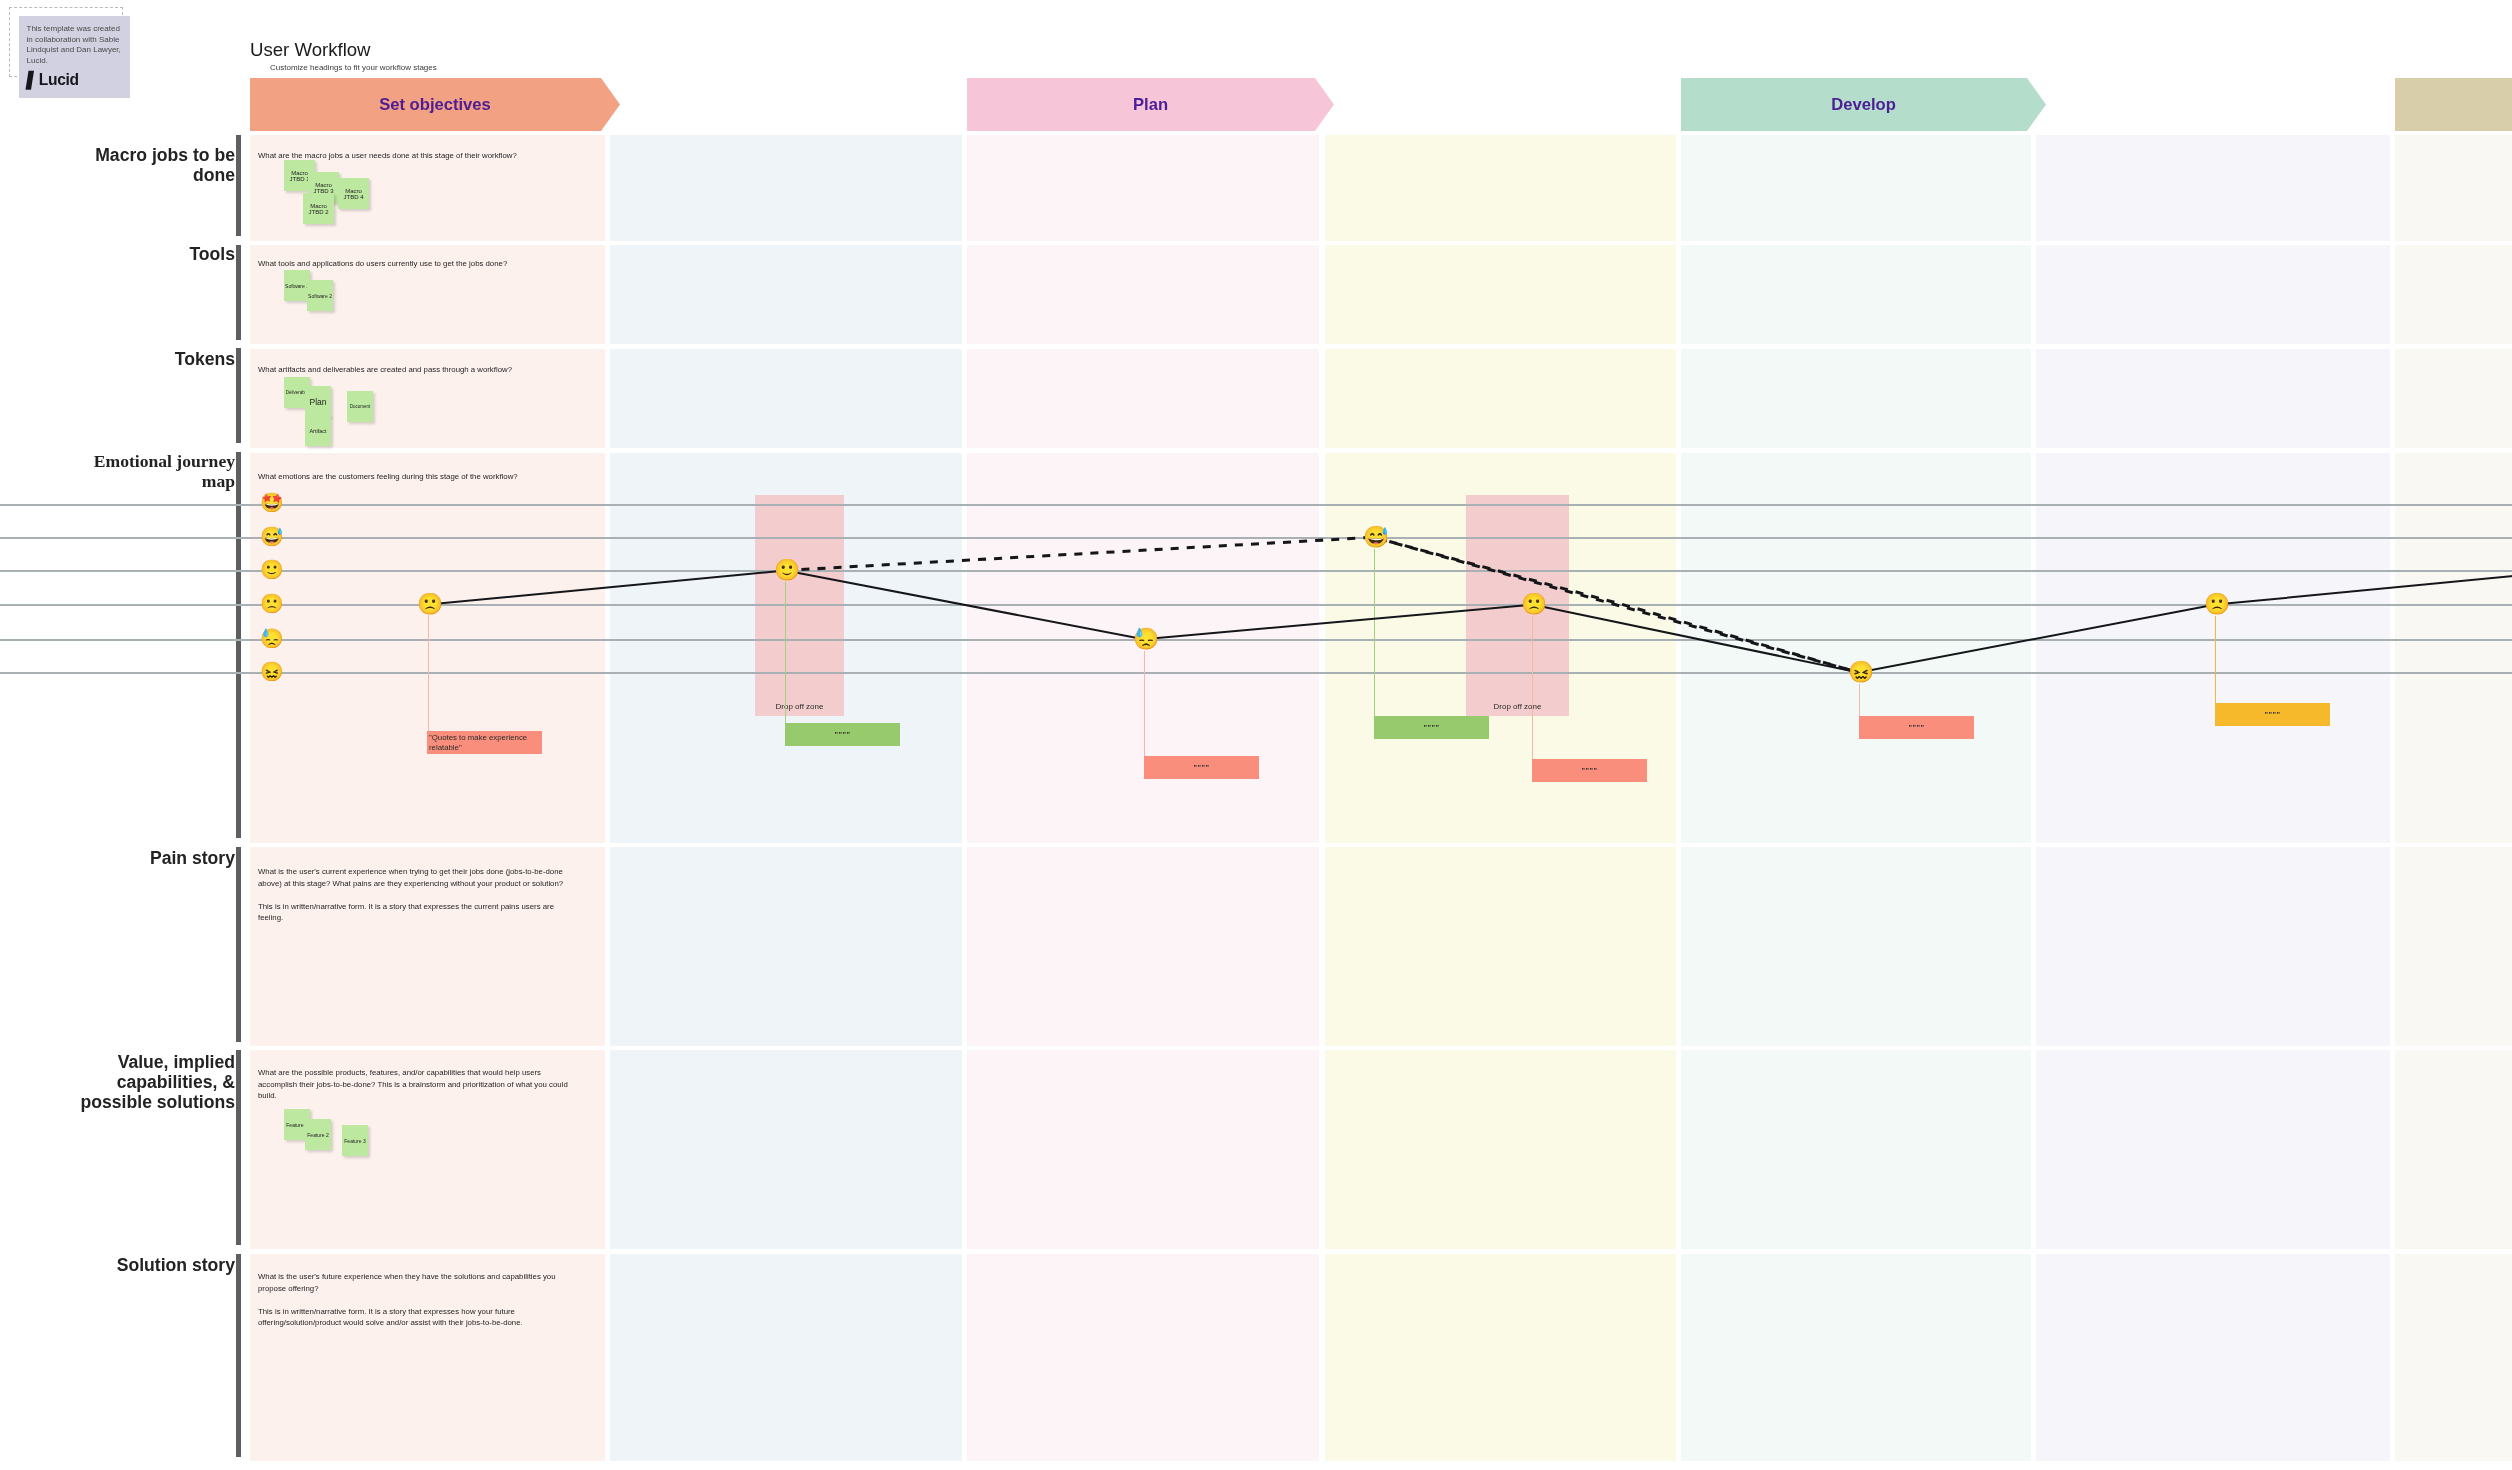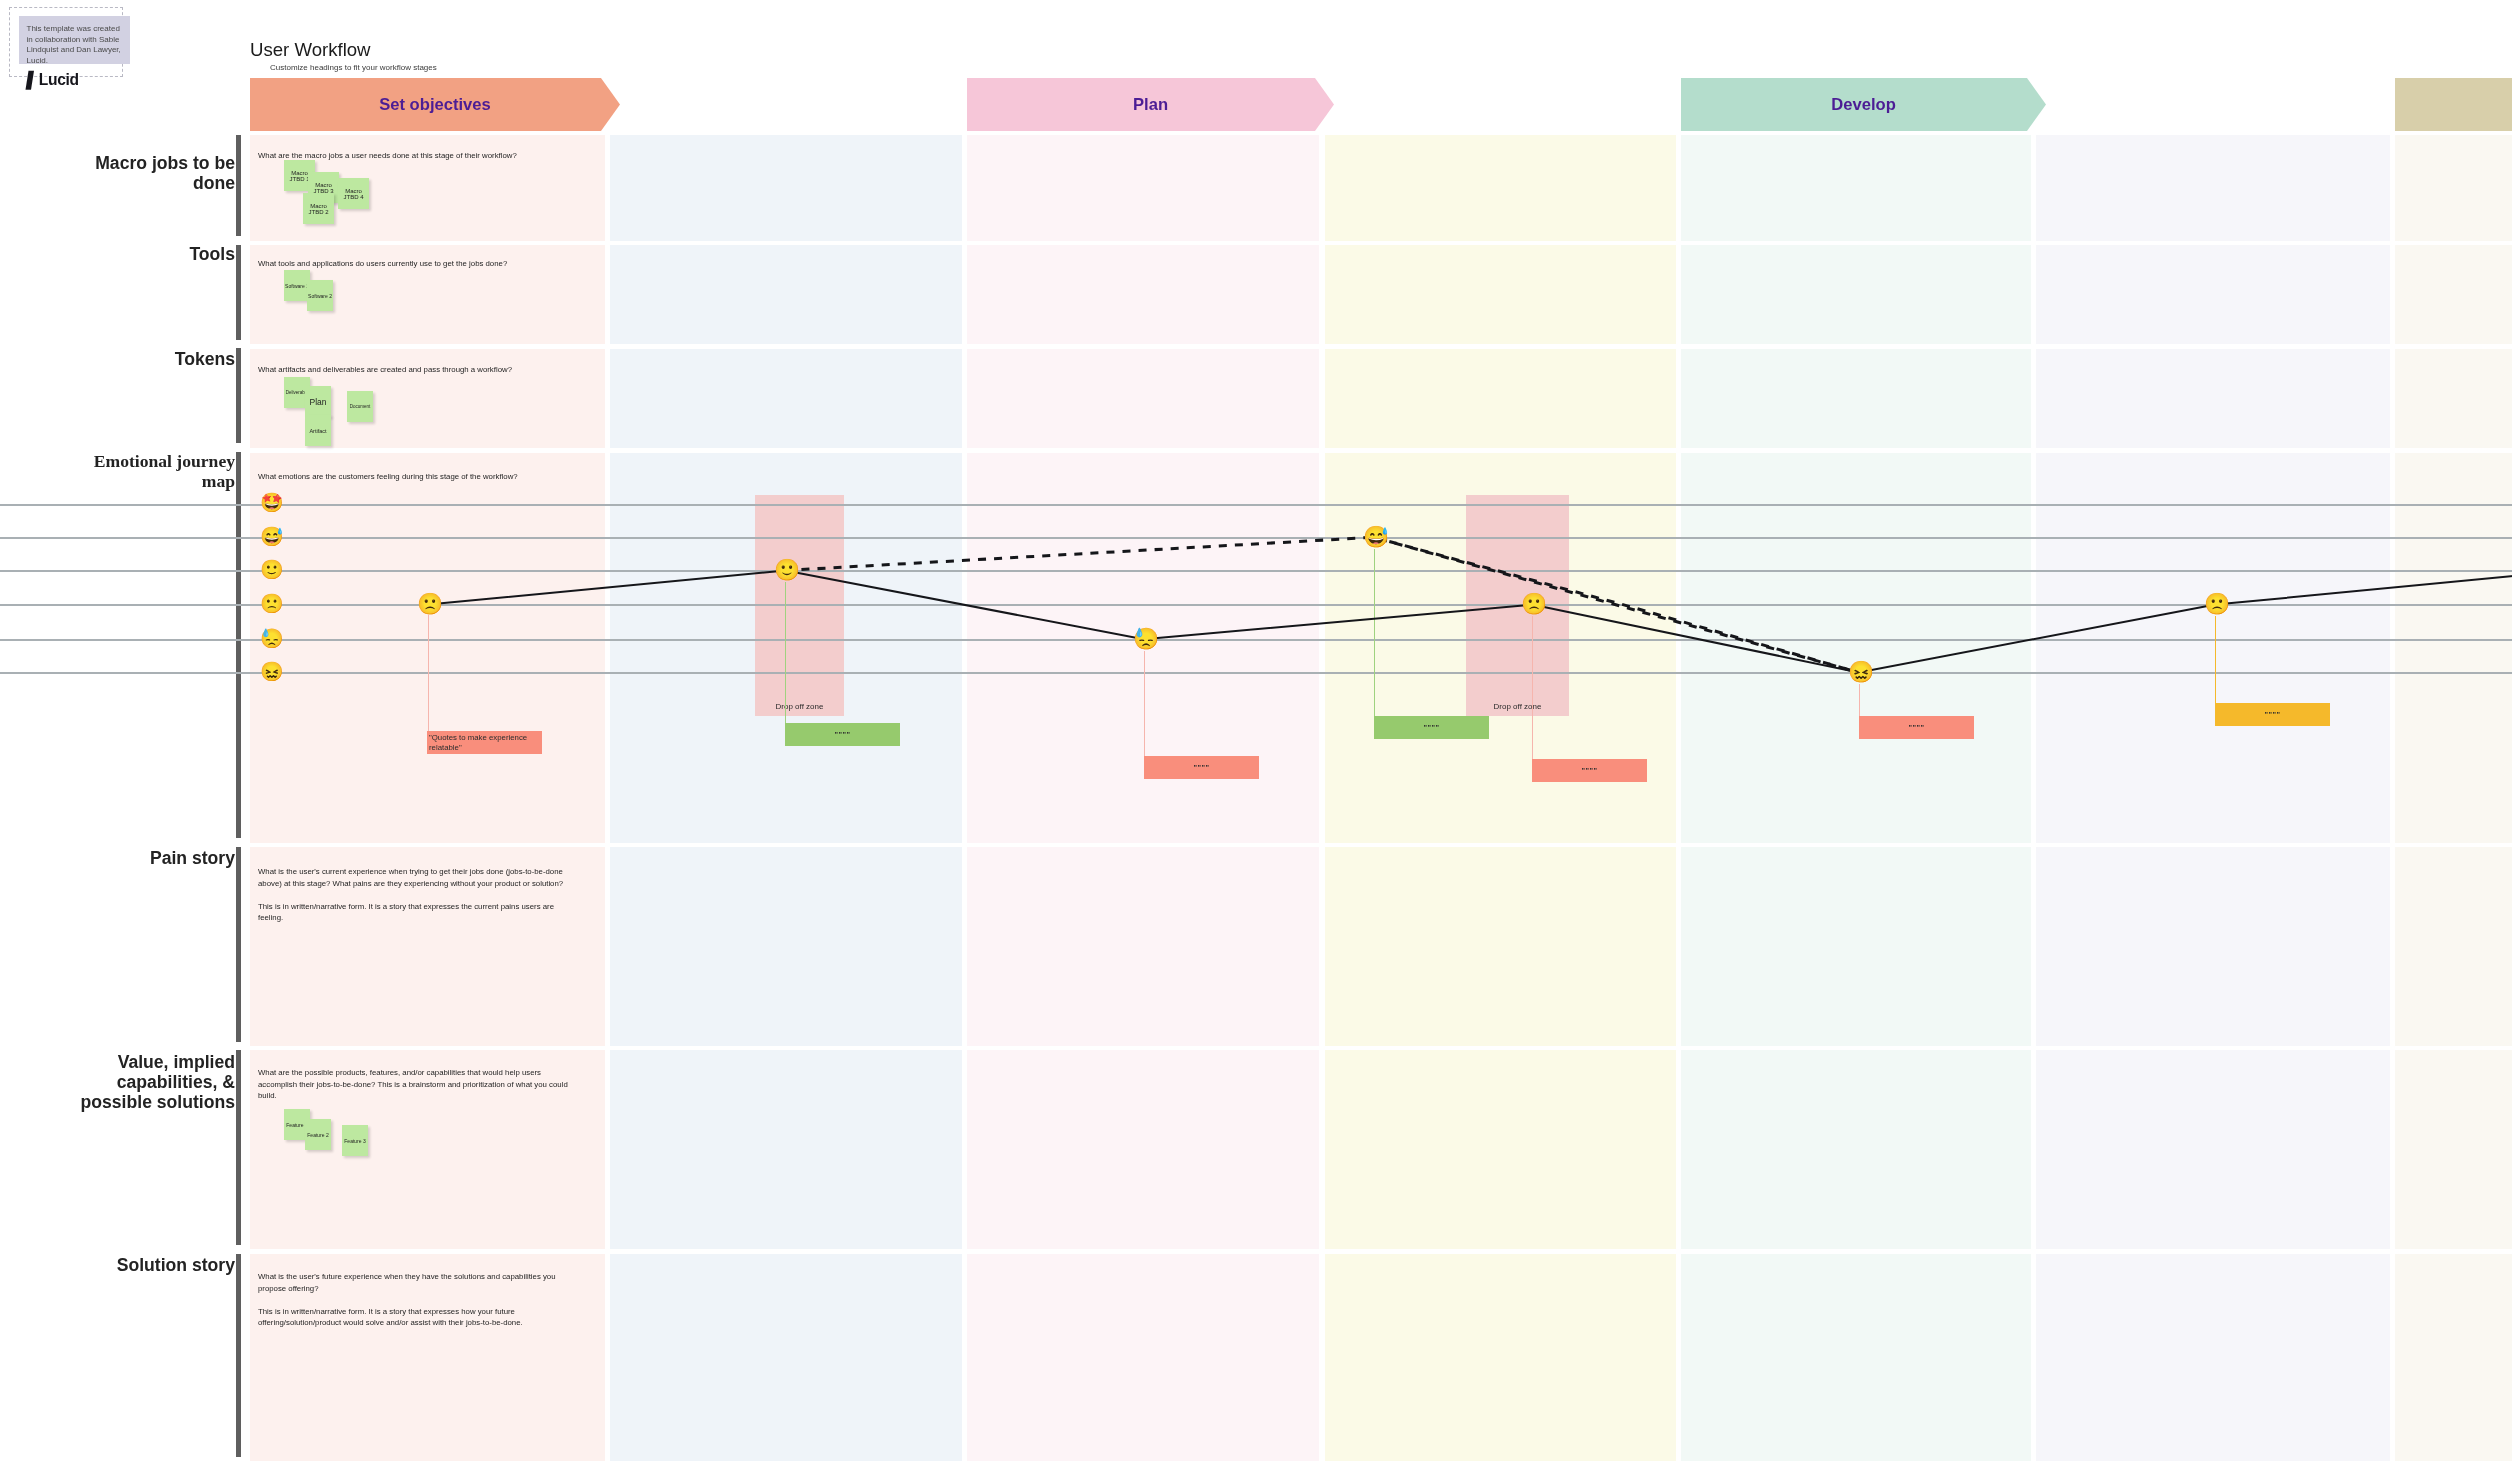--- a/index.html
+++ b/index.html
@@ -11,21 +11,21 @@
   }
   #board { position: relative; width: 2747px; height: 1471px; }
 
   
   .attrib-wrap { position: absolute; left: 9px; top: 6.5px; width: 143px; height: 69px; }
   .attrib-dash {
     position: absolute; left: 0; top: 0; width: 114px; height: 70px;
     border: 1px dashed #b9b9c4;
   }
   .attrib-box {
-    position: absolute; left: 9.5px; top: 9px; width: 111px; height: 48px;
+    position: absolute; left: 9.5px; top: 9px; width: 111px; height: 82px;
     background: #d2d1e2; padding: 8.5px 8px 0 8px;
   }
   .attrib-text { font-size: 8px; line-height: 1.32; color: #4a4a4a; }
   .lucid-logo { margin-top: 4.5px; font-size: 15.6px; font-weight: bold; color: #16161c; letter-spacing: -0.3px; }
   .lucid-logo .mark { display: inline-block; transform: skewX(-9deg); margin-right: 1.5px; }
 
   
   .page-title { position: absolute; left: 250px; top: 39px; font-size: 18.6px; color: #1b1b1b; }
   .page-subtitle { position: absolute; left: 250px; top: 63px; font-size: 8px; color: #3a3a3a; margin-left: 20px; }
 
@@ -107,21 +107,21 @@
       </div>
       <div class="stage" style="left: 967px; width: 367px; background: rgb(246, 198, 216);">
         <span class="stage-label">Plan</span>
       </div>
       <div class="stage" style="left: 1681px; width: 365px; background: rgb(180, 221, 204);">
         <span class="stage-label">Develop</span>
       </div>
       <div class="stage last" style="left: 2395px; width: 367px; background: rgb(216, 207, 170);"></div>
     </div>
   <div class="rail" id="rail">
-      <div class="rail-label" style="top: 154px; width: 171px;">Macro jobs to be done</div>
+      <div class="rail-label" style="top: 146px; width: 171px;">Macro jobs to be done</div>
       <div class="rail-bar" style="top: 135px; height: 101px;"></div>
       <div class="rail-label" style="top: 245px; width: 171px;">Tools</div>
       <div class="rail-bar" style="top: 245px; height: 95px;"></div>
       <div class="rail-label" style="top: 350px; width: 171px;">Tokens</div>
       <div class="rail-bar" style="top: 348px; height: 95px;"></div>
       <div class="rail-label" style="top: 452px; width: 171px; font-family: Liberation Serif, serif;">Emotional journey map</div>
       <div class="rail-bar" style="top: 452px; height: 386px;"></div>
       <div class="rail-label" style="top: 849px; width: 171px;">Pain story</div>
       <div class="rail-bar" style="top: 847px; height: 195px;"></div>
       <div class="rail-label" style="top: 1053px; width: 171px;">Value, implied capabilities, &amp; possible solutions</div>

